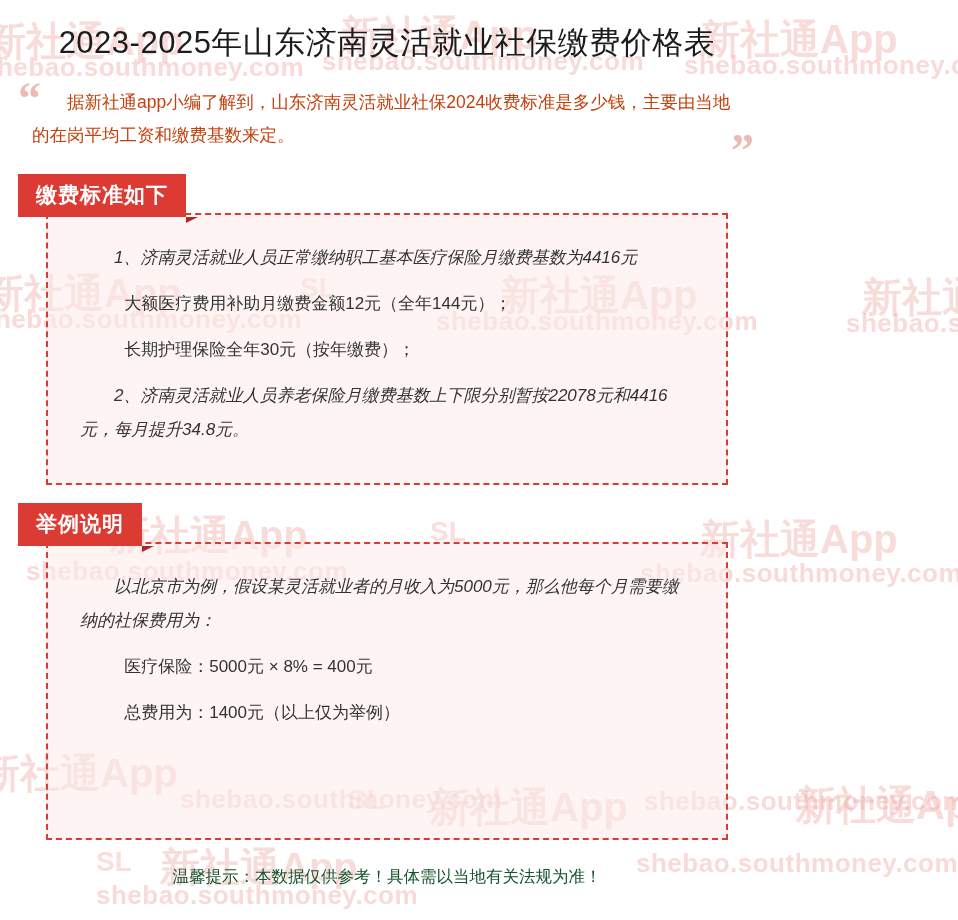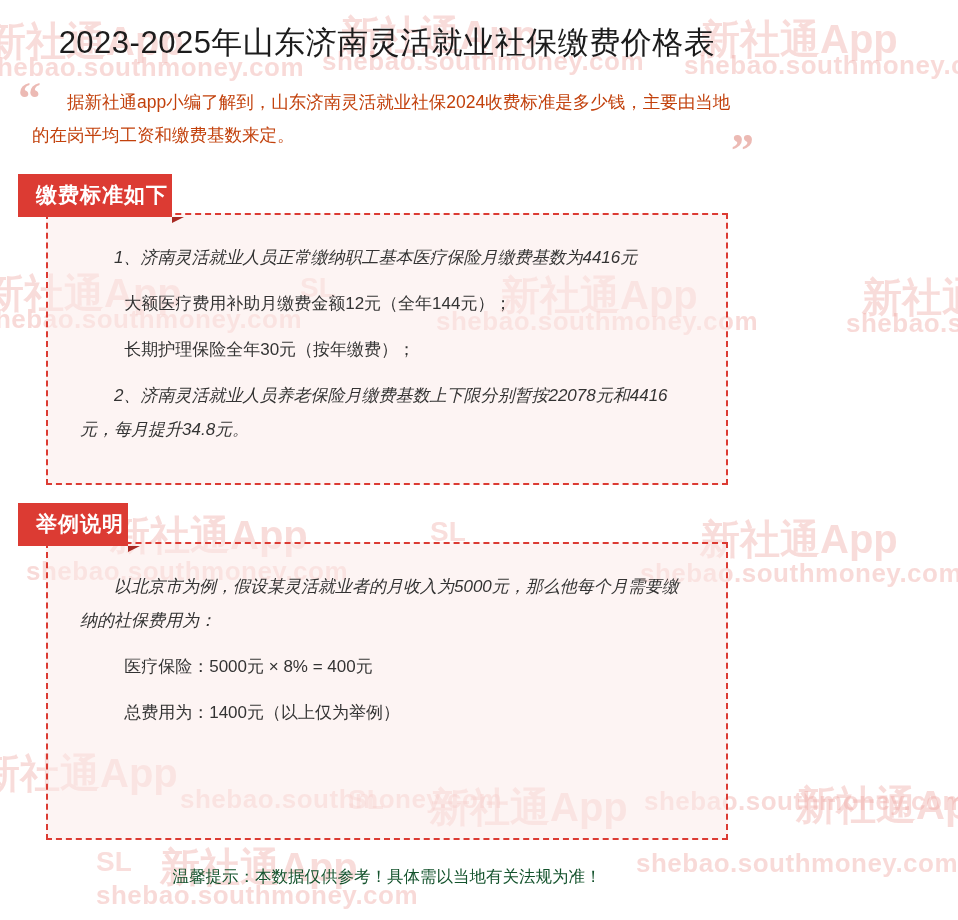--- a/index.html
+++ b/index.html
@@ -83,21 +83,21 @@
   .quote-close { right: 2px; bottom: -18px; }
 
   .section { margin-top: 18px; }
 
   .section-head {
     display: inline-block;
     background: #dc3b33;
     color: #ffffff;
     font-size: 21px;
     font-weight: bold;
-    padding: 7px 4px 8px 18px;
+    padding: 7px 18px 8px 18px;
     margin-left: 18px;
     position: relative;
     z-index: 4;
     letter-spacing: 1px;
   }
   .section-head::after {
     content: "";
     position: absolute;
     right: -12px;
     bottom: -6px;

